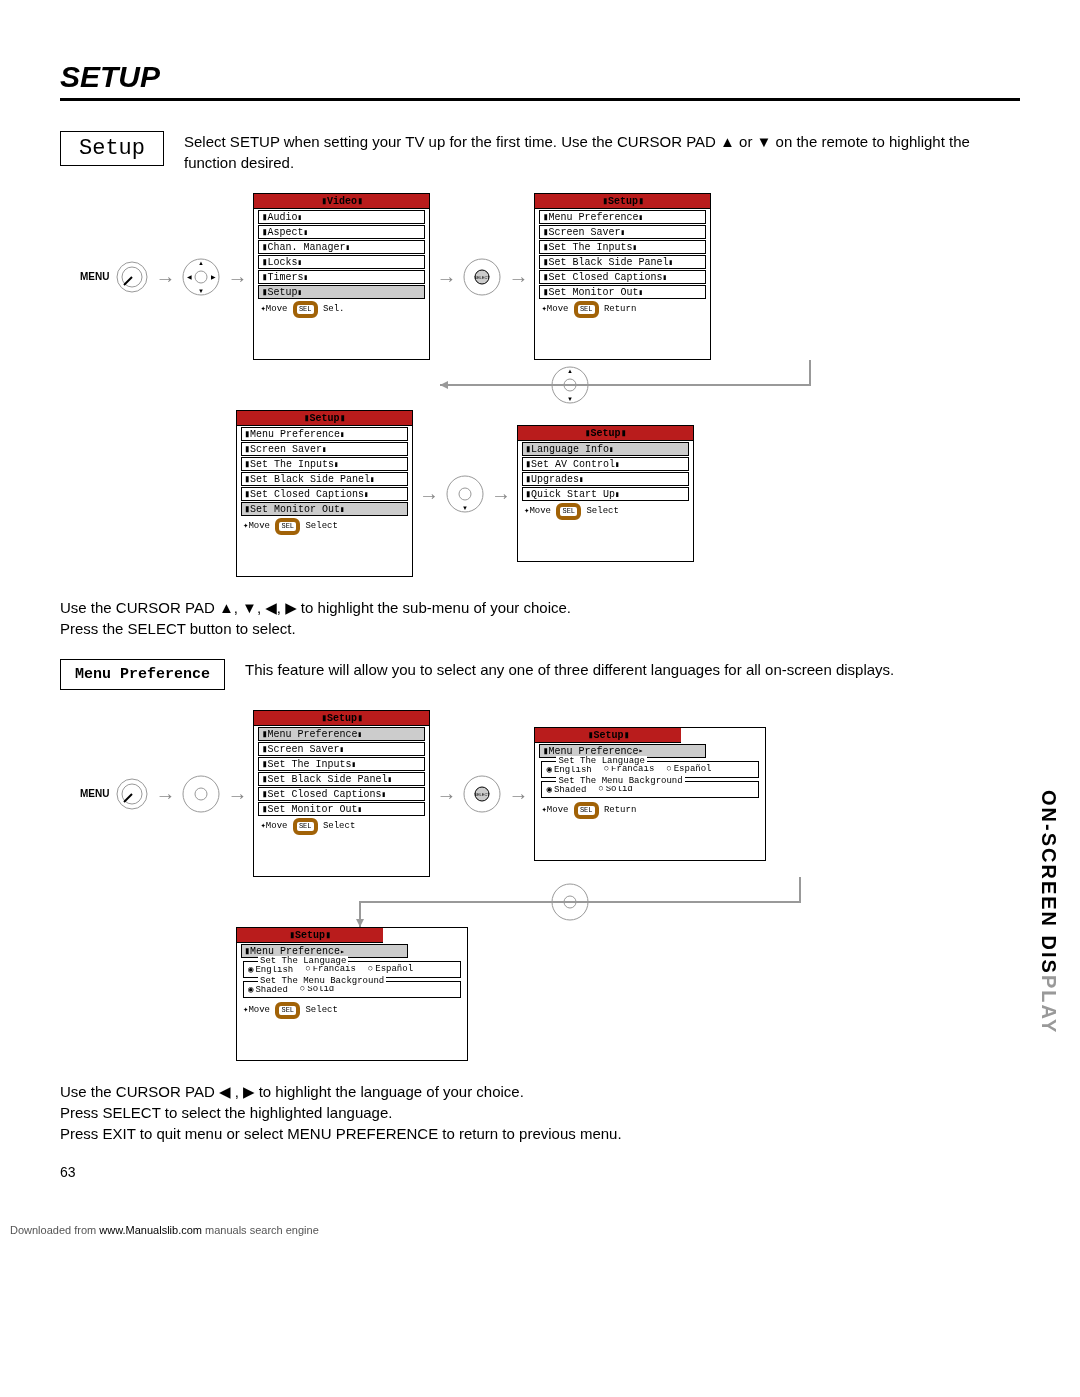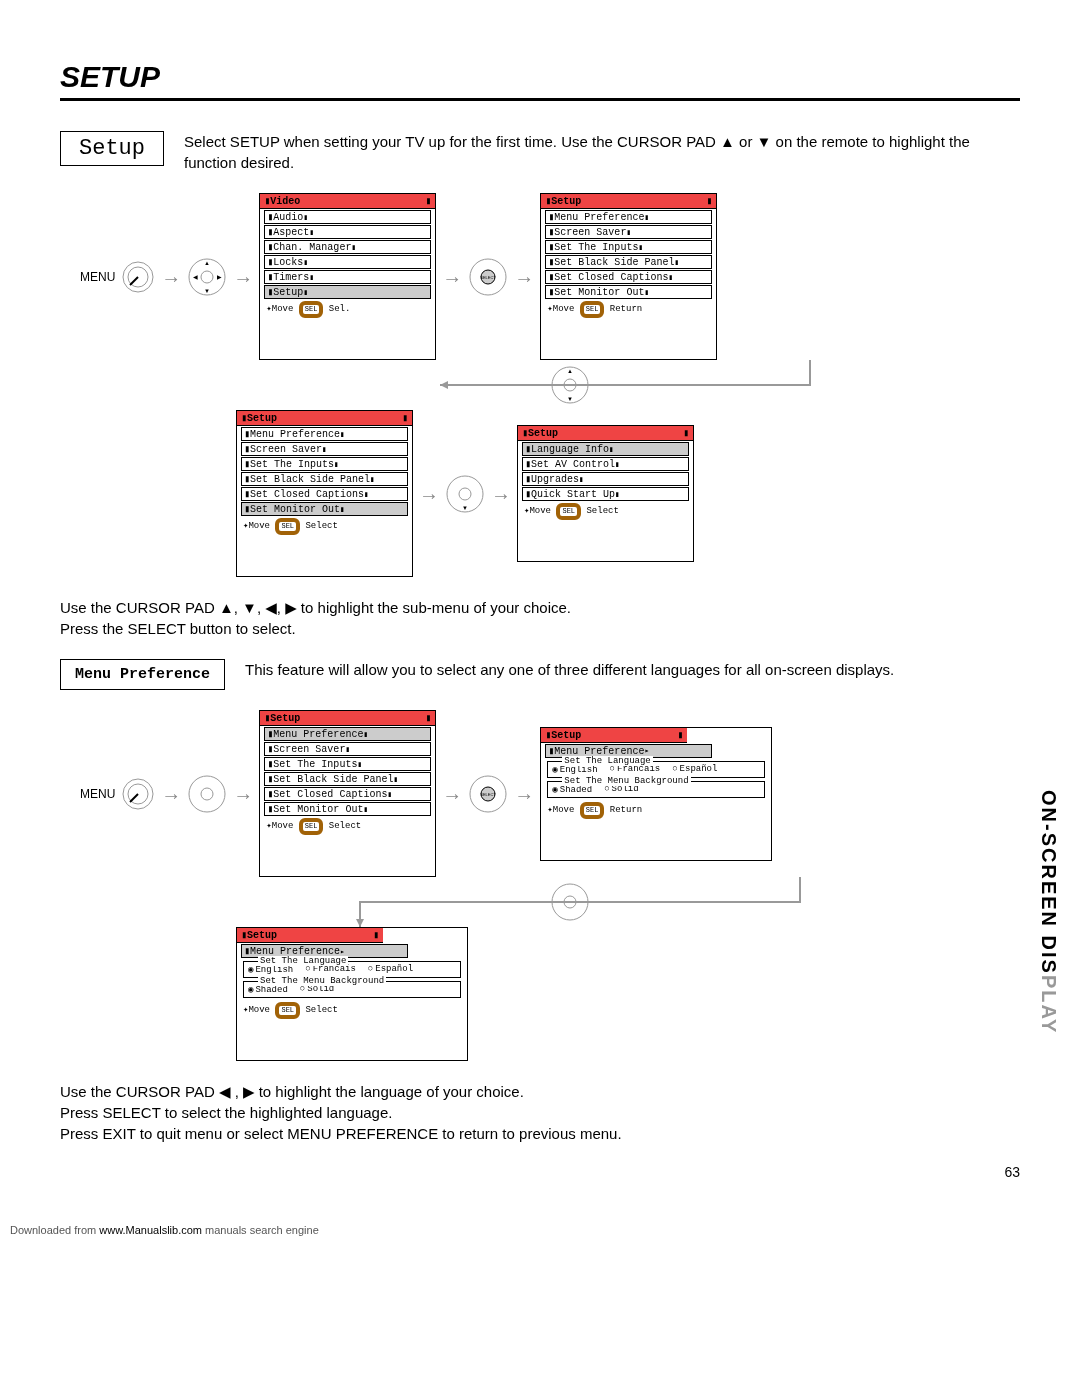--- a/index.html
+++ b/index.html
@@ -3,41 +3,41 @@
 <meta charset="utf-8">
 <style>
 body{margin:0;padding:0;font-family:Arial,Helvetica,sans-serif;background:#fff;color:#000;width:1080px}
 .page{padding:60px 60px 40px 60px;position:relative}
 .page-title{font-size:30px;font-weight:bold;font-style:italic;border-bottom:3px solid #000;padding-bottom:4px;margin-bottom:30px}
 .section-row{display:flex;align-items:flex-start;gap:20px;margin-bottom:20px}
 .section-box{border:1px solid #000;padding:4px 18px;font-size:22px;font-family:'Courier New',monospace}
 .section-desc{font-size:15px;line-height:1.4;flex:1}
 .body-text{font-size:15px;line-height:1.4;margin:20px 0}
 .diagram-area{position:relative;width:860px;margin-left:20px}
-.menu-label{font-size:12px;font-weight:normal}
+.menu-label{font-size:10px;font-weight:bold}
 .knob{display:inline-block}
 .knob svg{display:block}
 .arrow{font-size:20px;color:#888}
 .dpad svg{display:block}
 .osd{border:1px solid #000;background:#fff;font-family:'Courier New',monospace;font-size:10px;width:175px;padding-bottom:40px}
 .osd-wide{width:230px}
-.osd-header{background:#ef4444;padding:1px 4px;font-weight:bold;border-bottom:1px solid #000;display:flex;justify-content:space-between}
+.osd-header{background:#b91c1c;padding:1px 4px;font-weight:bold;border-bottom:1px solid #000;display:flex;justify-content:center}
 .osd-item{border:1px solid #000;margin:1px 4px;padding:0 2px;display:flex;justify-content:flex-start;align-items:center;background:#fff}
 .osd-item.sel{background:#ccc}
 .osd-item .mark{font-size:8px}
 .osd-foot{padding:1px 6px;font-size:9px}
 .sel-pill{display:inline-block;border:4px solid #a16207;border-radius:6px;padding:0 2px;font-size:7px;line-height:9px}
 .fieldset{border:1px solid #000;margin:3px 6px;padding:2px 4px;position:relative}
 .fieldset-legend{position:absolute;top:-6px;left:14px;background:#fff;padding:0 2px;font-size:9px}
 .radio-row{display:flex;gap:12px;font-size:9px}
 .radio-row span::before{content:"○";margin-right:2px}
 .radio-row span.on::before{content:"◉"}
 .vtab{position:absolute;right:20px;top:790px;writing-mode:vertical-rl;font-size:20px;font-weight:bold;letter-spacing:2px}
 .vtab .light{color:#999}
-.page-num{text-align:right;font-size:14px;margin-top:18px}
+.page-num{text-align:left;font-size:14px;margin-top:18px}
 .footer{font-size:11px;color:#555;padding:4px 10px}
 .footer a{color:#000}
 .grid-block{display:grid;grid-template-columns:auto auto auto auto auto auto auto;align-items:center;gap:6px;justify-content:start}
 </style>
 </head>
 <body>
 
 <div class="page">
   <div class="page-title">SETUP</div>
 

